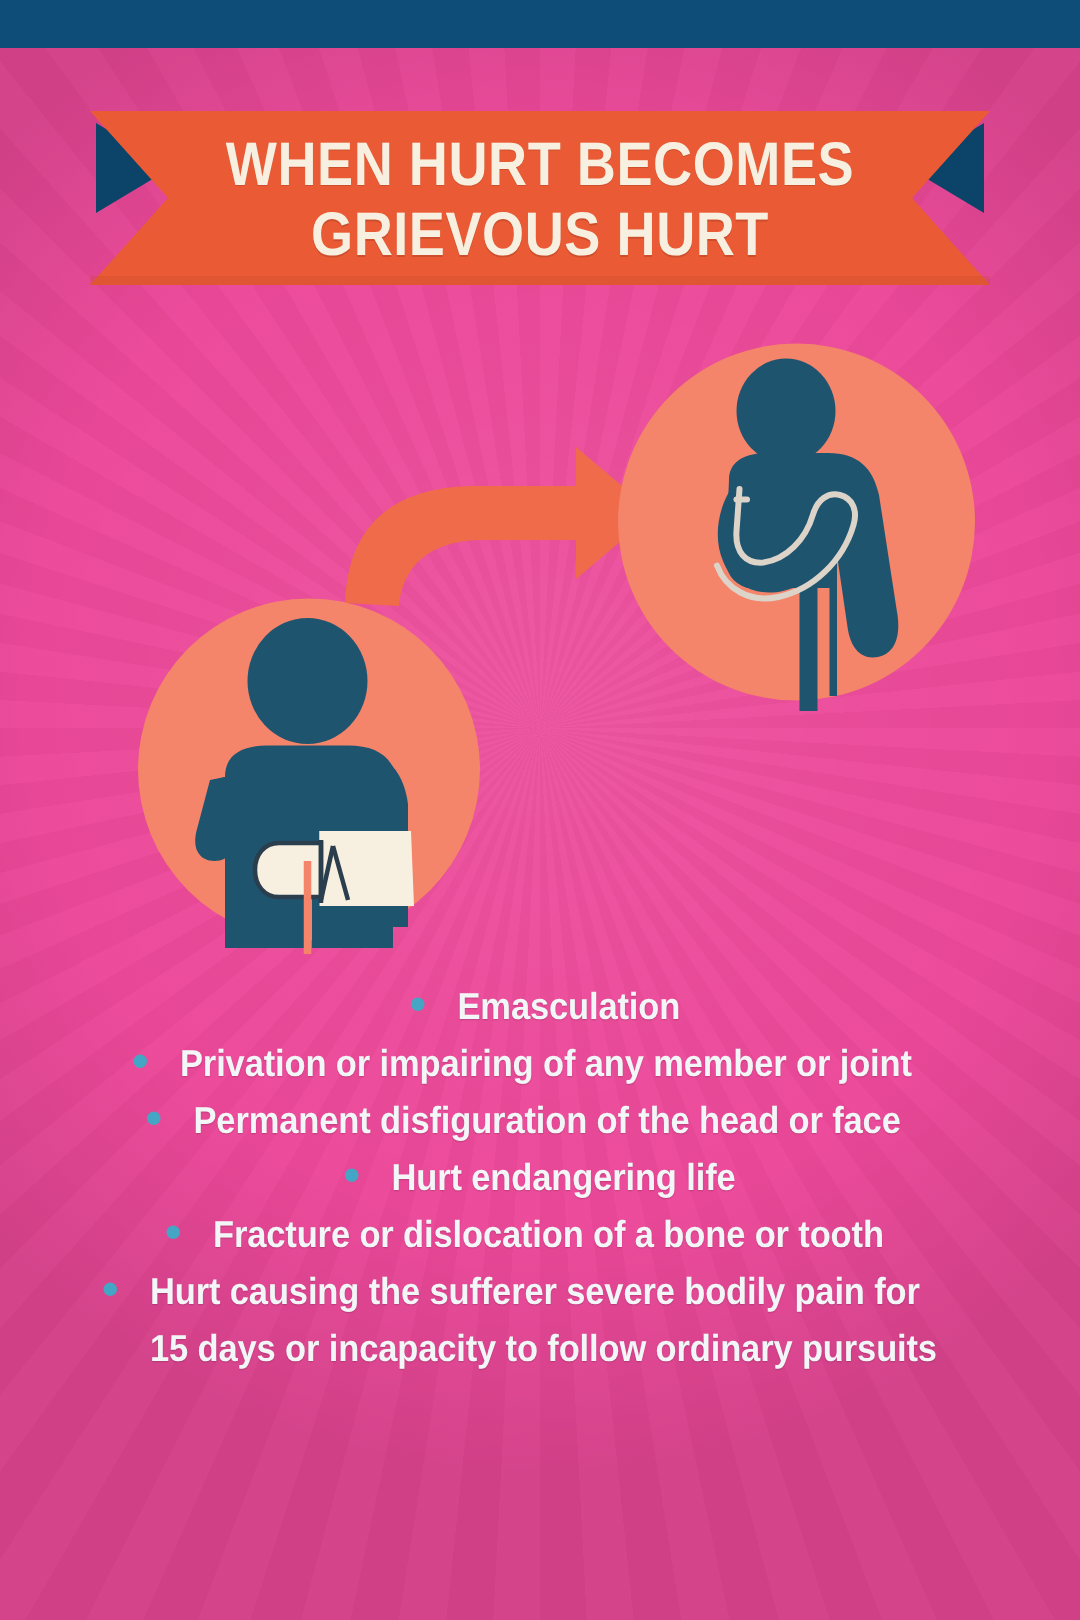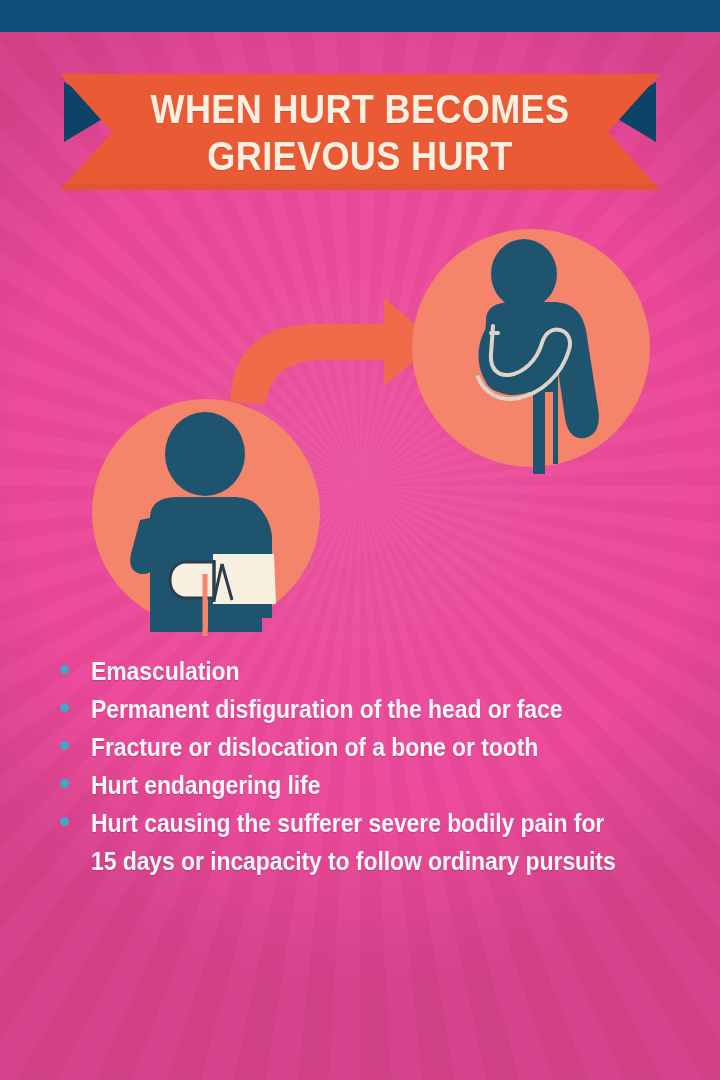--- a/index.html
+++ b/index.html
@@ -92,20 +92,21 @@
     left: 60px;
     top: 620px;
     width: 620px;
   }
   .list-item {
     position: relative;
     display: flex;
     align-items: flex-start;
     margin-bottom: 0px;
     min-height: 38px;
+    justify-content: center;
   }
   .bullet-dot {
     flex: 0 0 auto;
     width: 9px;
     height: 9px;
     border-radius: 50%;
     background: #45a5c4;
     margin-top: 13px;
     margin-right: 22px;
   }
@@ -293,29 +294,33 @@
     </svg>
   </div>
 
   <div class="list">
     <div class="list-item">
       <span class="bullet-dot"></span>
       <span class="list-text">Emasculation</span>
     </div>
     <div class="list-item">
       <span class="bullet-dot"></span>
+      <span class="list-text">Privation or impairing of any member or joint</span>
+    </div>
+    <div class="list-item">
+      <span class="bullet-dot"></span>
       <span class="list-text">Permanent disfiguration of the head or face</span>
     </div>
     <div class="list-item">
       <span class="bullet-dot"></span>
+      <span class="list-text">Hurt endangering life</span>
+    </div>
+    <div class="list-item">
+      <span class="bullet-dot"></span>
       <span class="list-text">Fracture or dislocation of a bone or tooth</span>
-    </div>
-    <div class="list-item">
-      <span class="bullet-dot"></span>
-      <span class="list-text">Hurt endangering life</span>
     </div>
     <div class="list-item">
       <span class="bullet-dot"></span>
       <span class="list-text">Hurt causing the sufferer severe bodily pain for
 15 days or incapacity to follow ordinary pursuits</span>
     </div>
   </div>
 
 </div>
 

